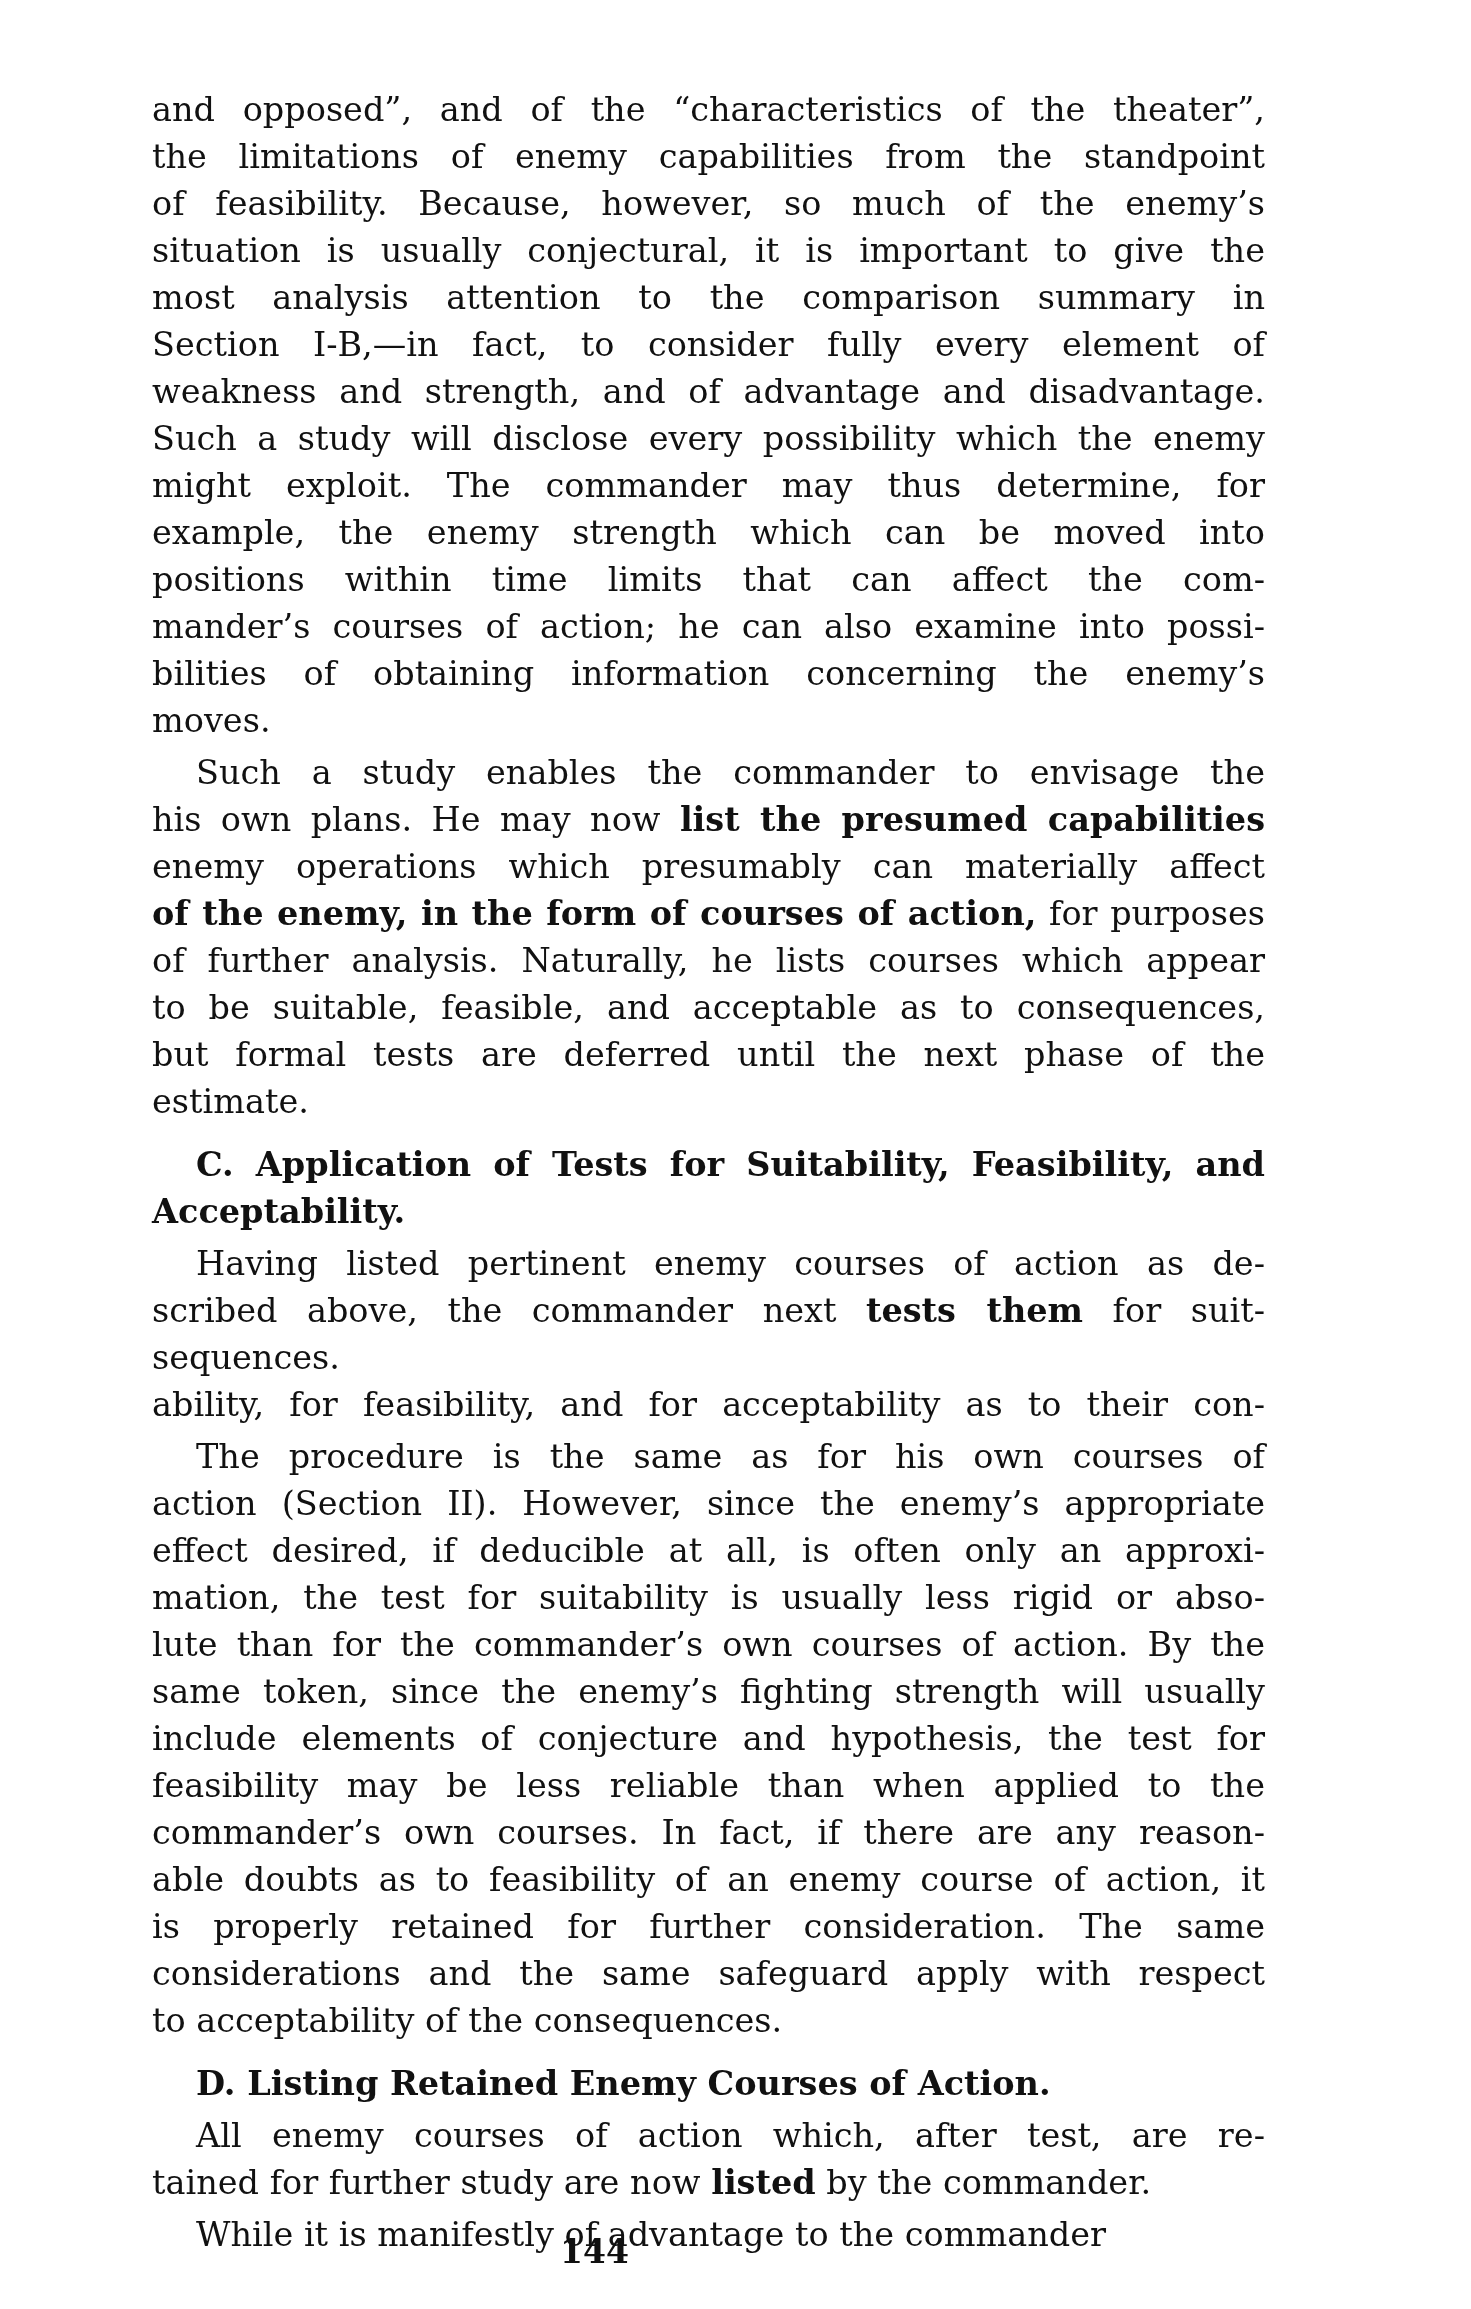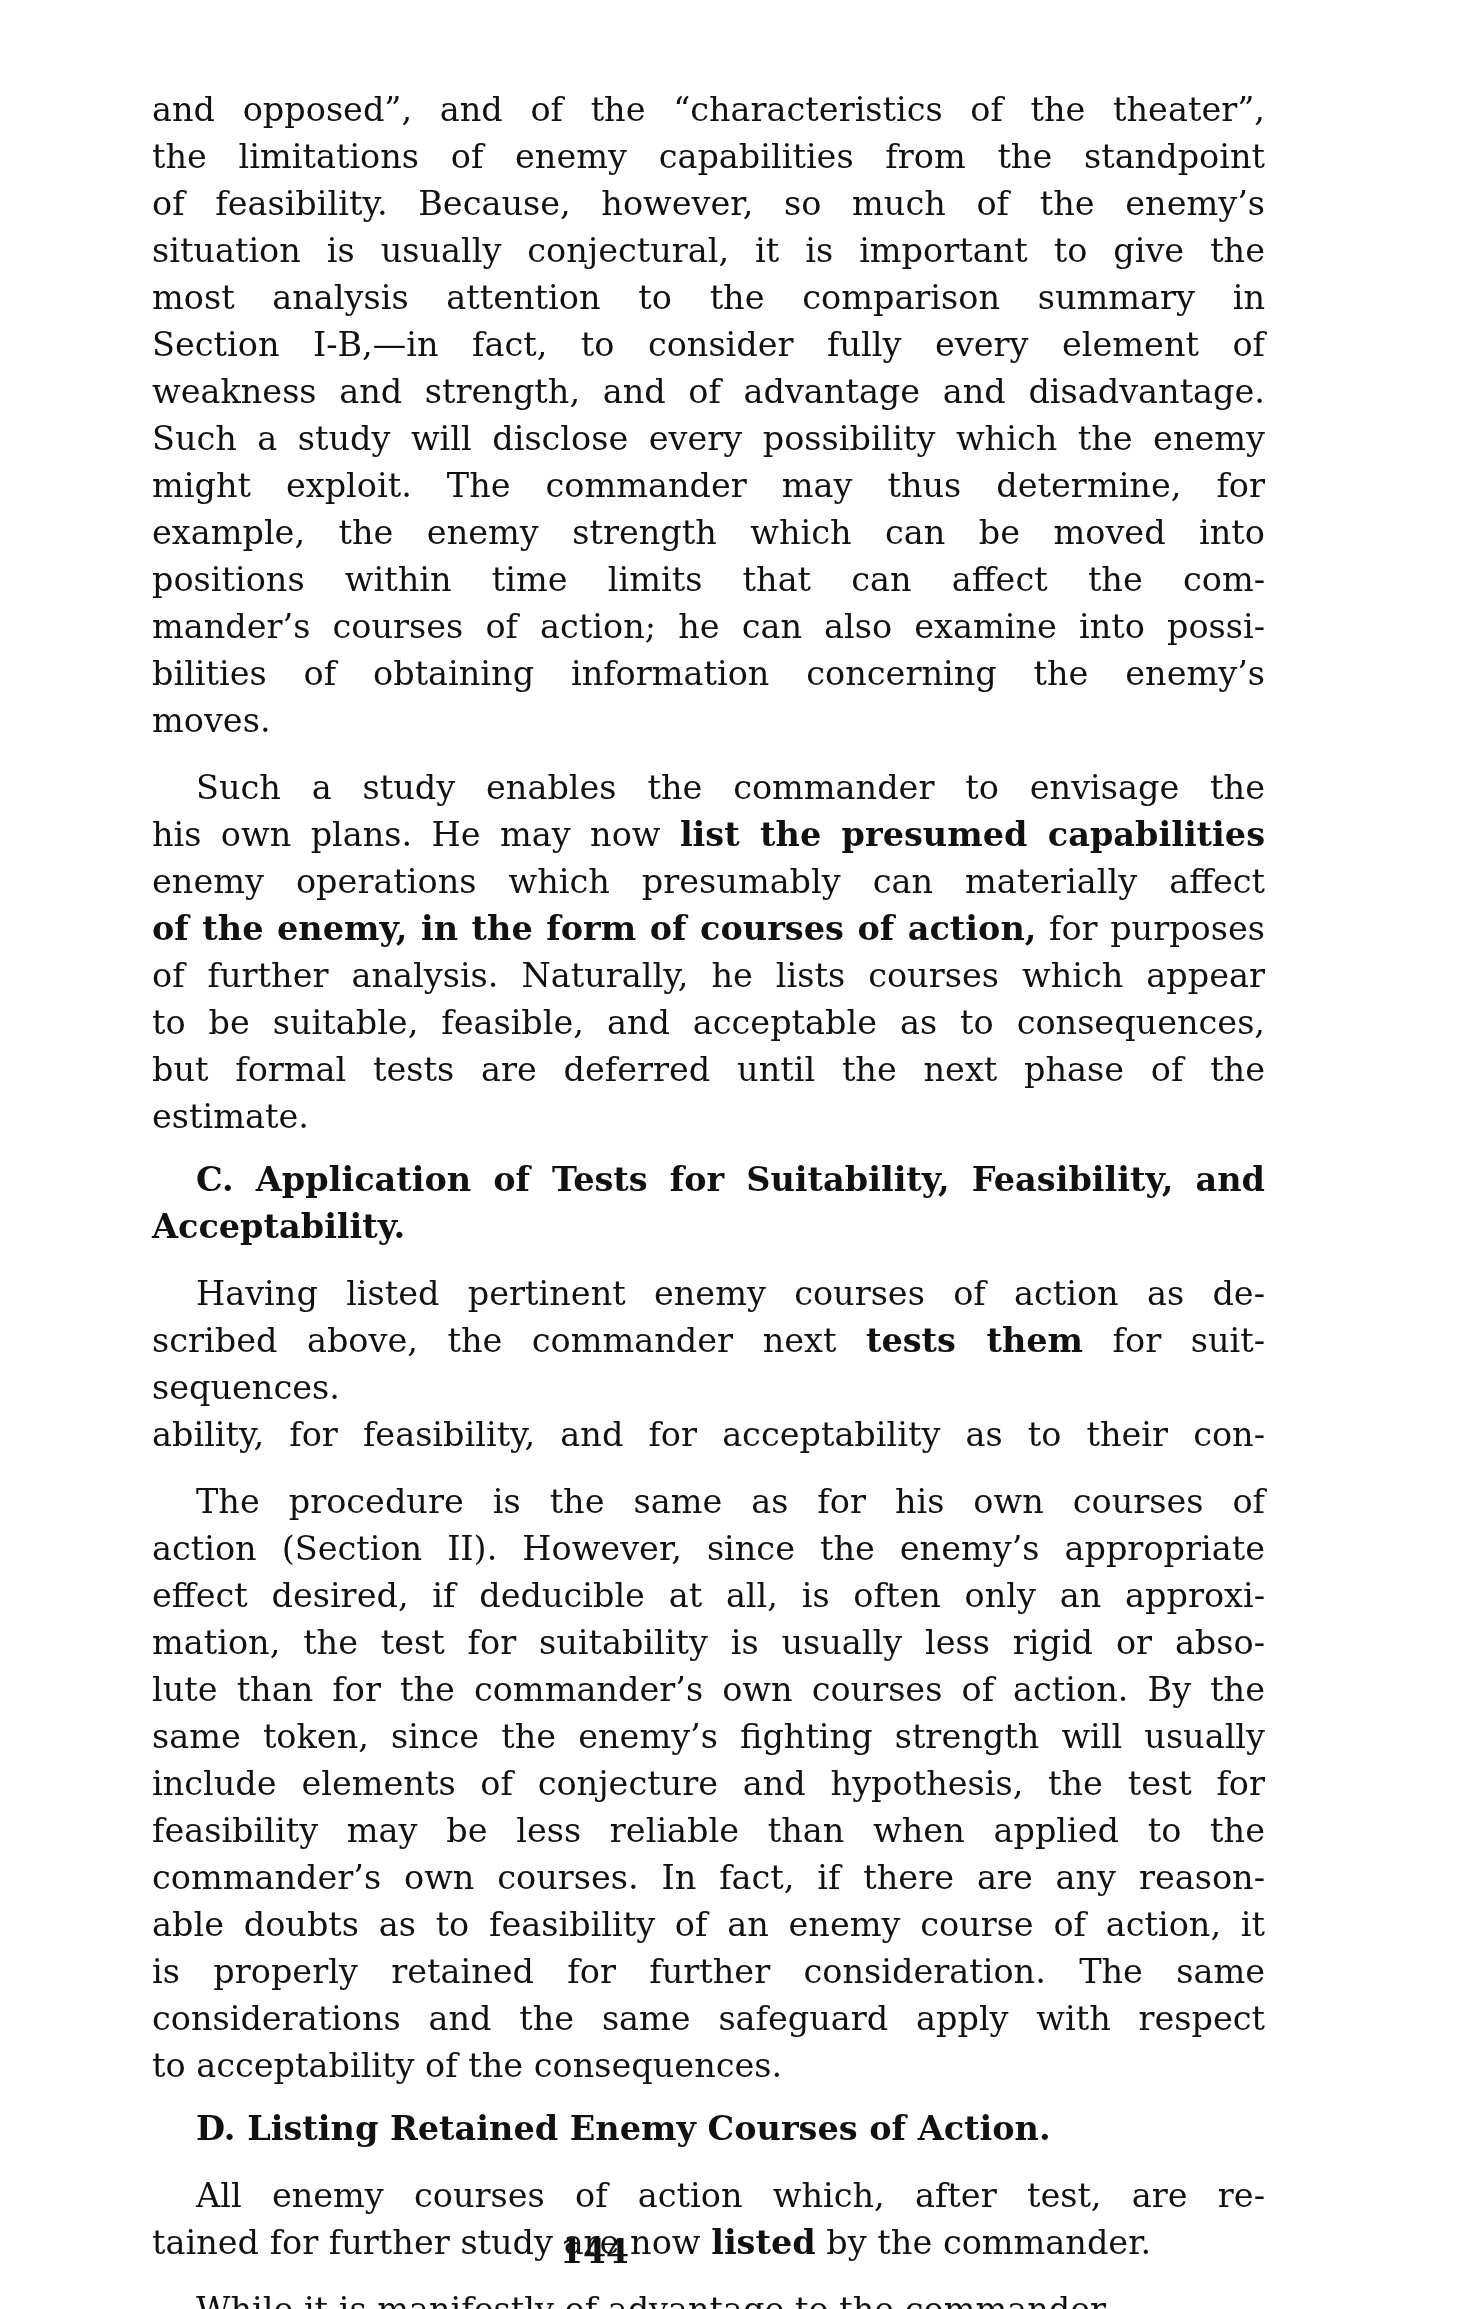--- a/index.html
+++ b/index.html
@@ -5,21 +5,21 @@
   html, body { margin: 0; padding: 0; background: #ffffff; }
   body { width: 1471px; height: 2309px; position: relative; overflow: hidden; }
   .page {
     position: absolute; left: 152px; top: 86px; width: 1113px;
     font-family: "DejaVu Serif", "Liberation Serif", serif;
     font-size: 33.5px; line-height: 47px; color: #111111;
     text-align: justify; hyphens: manual;
   }
   .page p { margin: 0; text-indent: 0; }
   .page p.indent { text-indent: 44px; }
-  .page p.gap { margin-top: 20px; }
+  .page p.gap { margin-top: 5px; }
   .page h2 {
     margin: 0; font-size: 33.5px; font-weight: bold; line-height: 47px;
     text-indent: 44px; text-align: left;
   }
   .page h2.gap { margin-top: 16px; }
   b { font-weight: bold; }
   .line { display: block; text-align: justify; text-align-last: justify; }
   .line.last { text-align-last: left; }
   .pagenum {
     position: absolute; left: 0; width: 1189px; top: 2232px; text-align: center;

